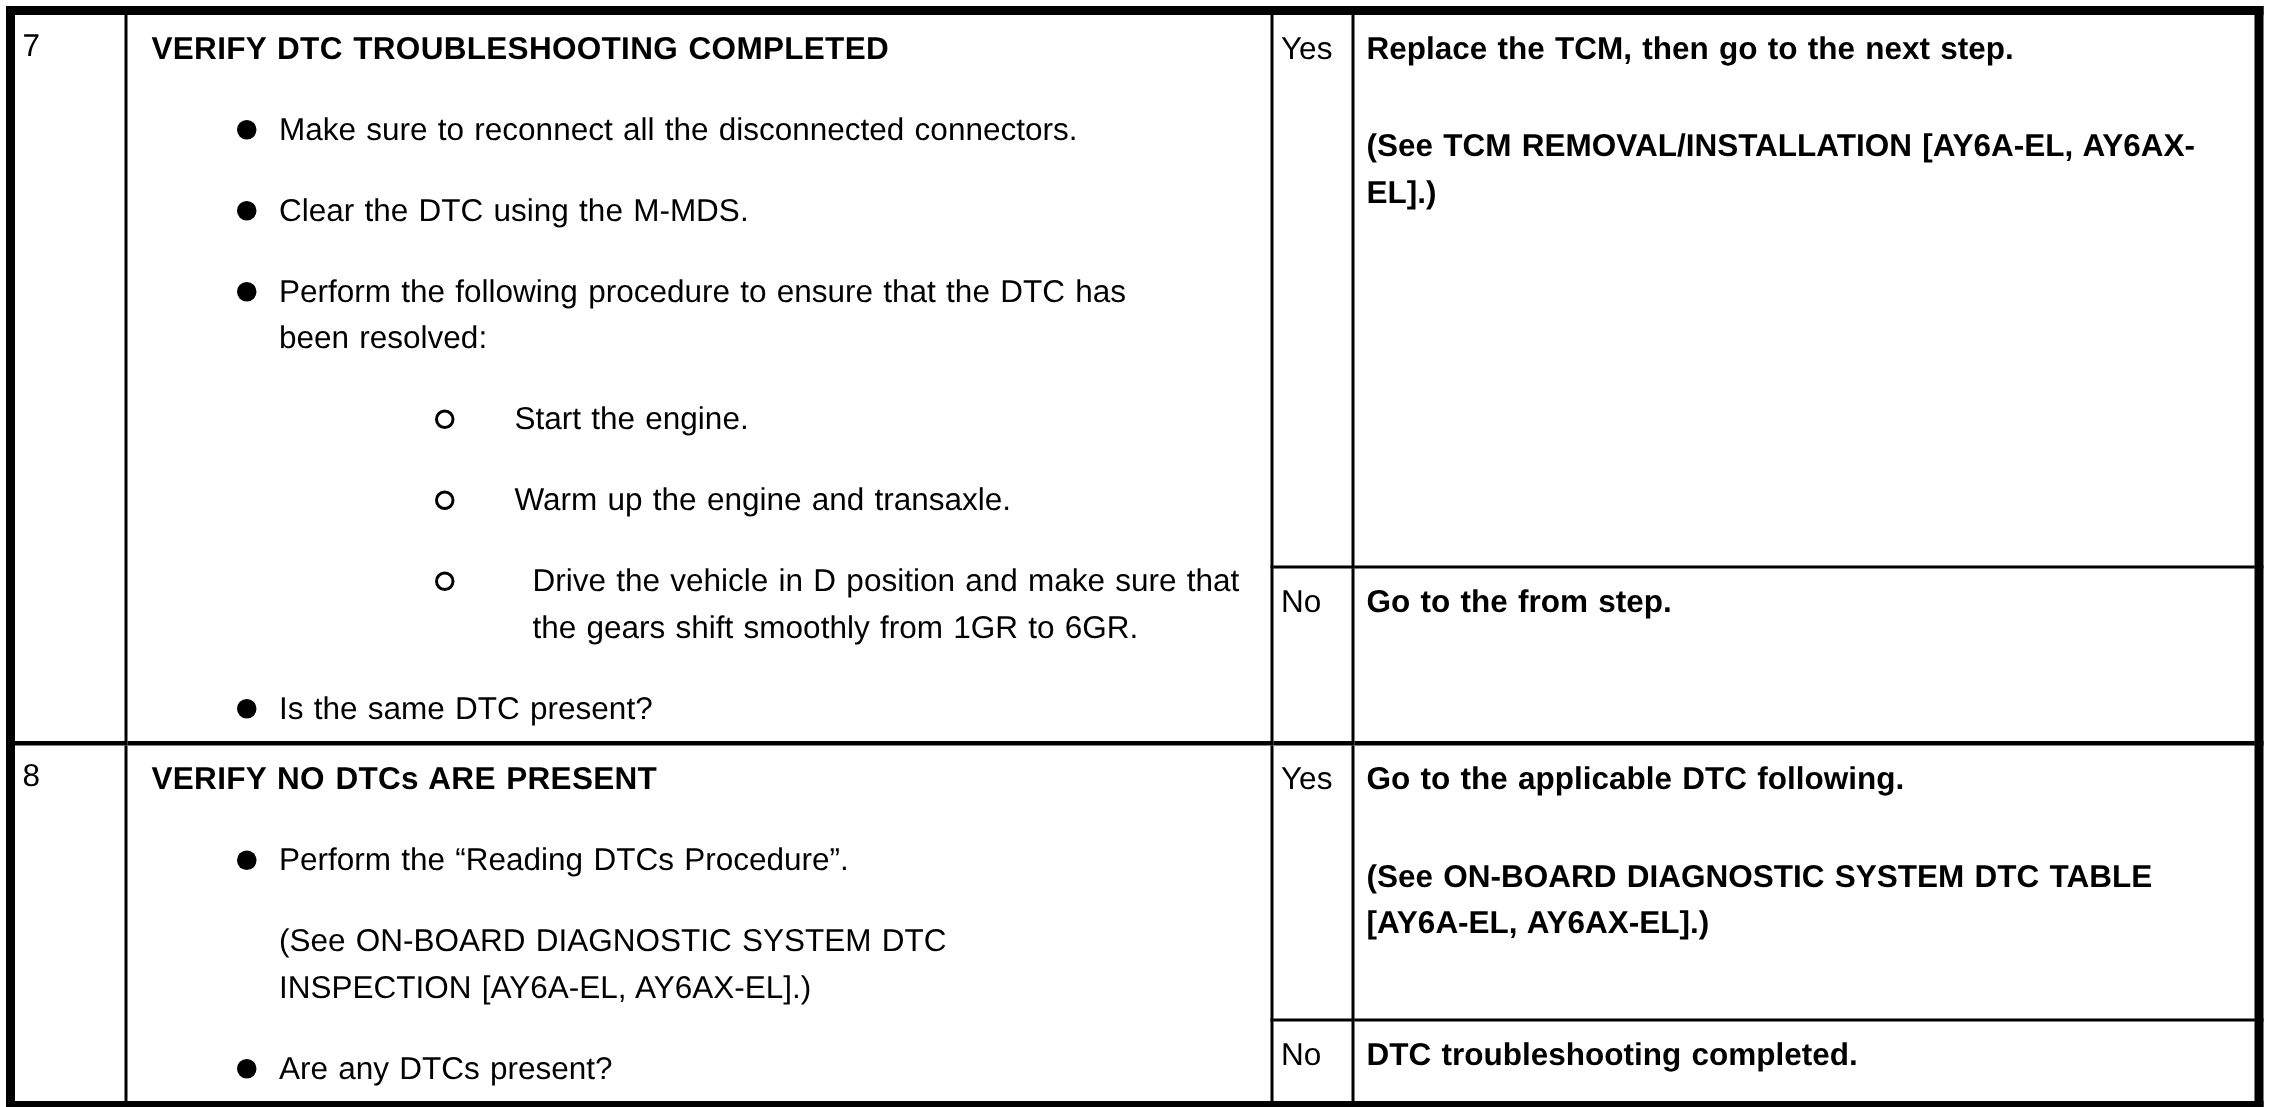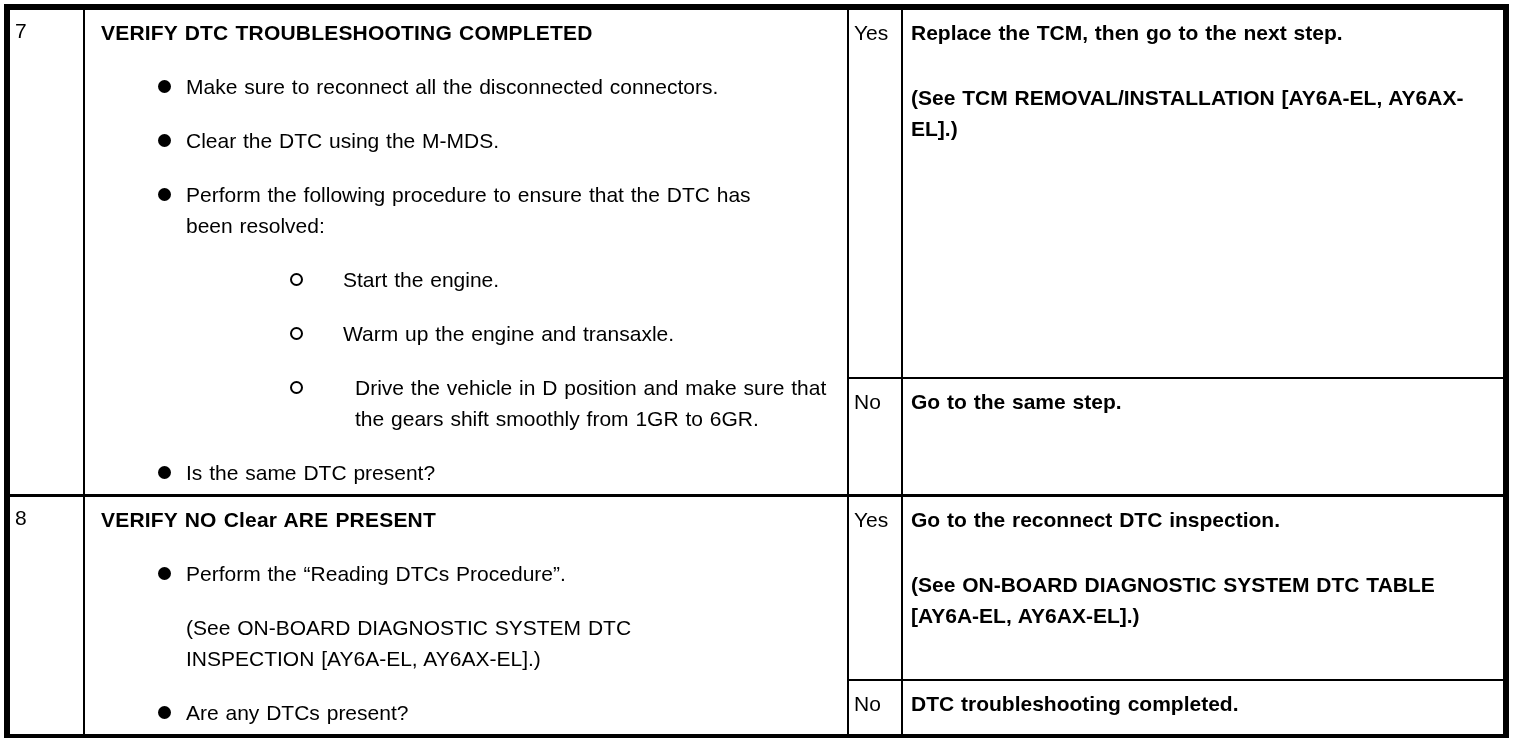--- a/index.html
+++ b/index.html
@@ -147,49 +147,49 @@
         <p class="action-p">Replace the TCM, then go to the next step.</p>
         <p class="action-p w592">(See TCM REMOVAL/INSTALLATION [AY6A-EL, AY6AX-EL].)</p>
       </td>
     </tr>
 
     <tr style="height:114px">
       <td class="result-col">
         <p class="result-label">No</p>
       </td>
       <td class="action-col">
-        <p class="action-p">Go to the same step.</p>
+        <p class="action-p">Go to the from step.</p>
       </td>
     </tr>
 
     <tr class="step-divider" style="height:177px">
       <td class="step-col" rowspan="2">
         <p class="result-label">8</p>
       </td>
       <td class="insp-col" rowspan="2">
-        <p class="proc-title">VERIFY NO Clear ARE PRESENT</p>
+        <p class="proc-title">VERIFY NO DTCs ARE PRESENT</p>
         <div class="li l1">
           <span class="marker">
                 <i class="dot"></i>
               </span>
           <span class="txt">Perform the “Reading DTCs Procedure”.</span>
         </div>
         <p class="note w525">(See ON-BOARD DIAGNOSTIC SYSTEM DTC INSPECTION [AY6A-EL, AY6AX-EL].)</p>
         <div class="li l1">
           <span class="marker">
                 <i class="dot"></i>
               </span>
           <span class="txt">Are any DTCs present?</span>
         </div>
       </td>
       <td class="result-col">
         <p class="result-label">Yes</p>
       </td>
       <td class="action-col">
-        <p class="action-p">Go to the reconnect DTC inspection.</p>
+        <p class="action-p">Go to the applicable DTC following.</p>
         <p class="action-p w525">(See ON-BOARD DIAGNOSTIC SYSTEM DTC TABLE [AY6A-EL, AY6AX-EL].)</p>
       </td>
     </tr>
 
     <tr style="height:55px">
       <td class="result-col">
         <p class="result-label">No</p>
       </td>
       <td class="action-col">
         <p class="action-p">DTC troubleshooting completed.</p>

